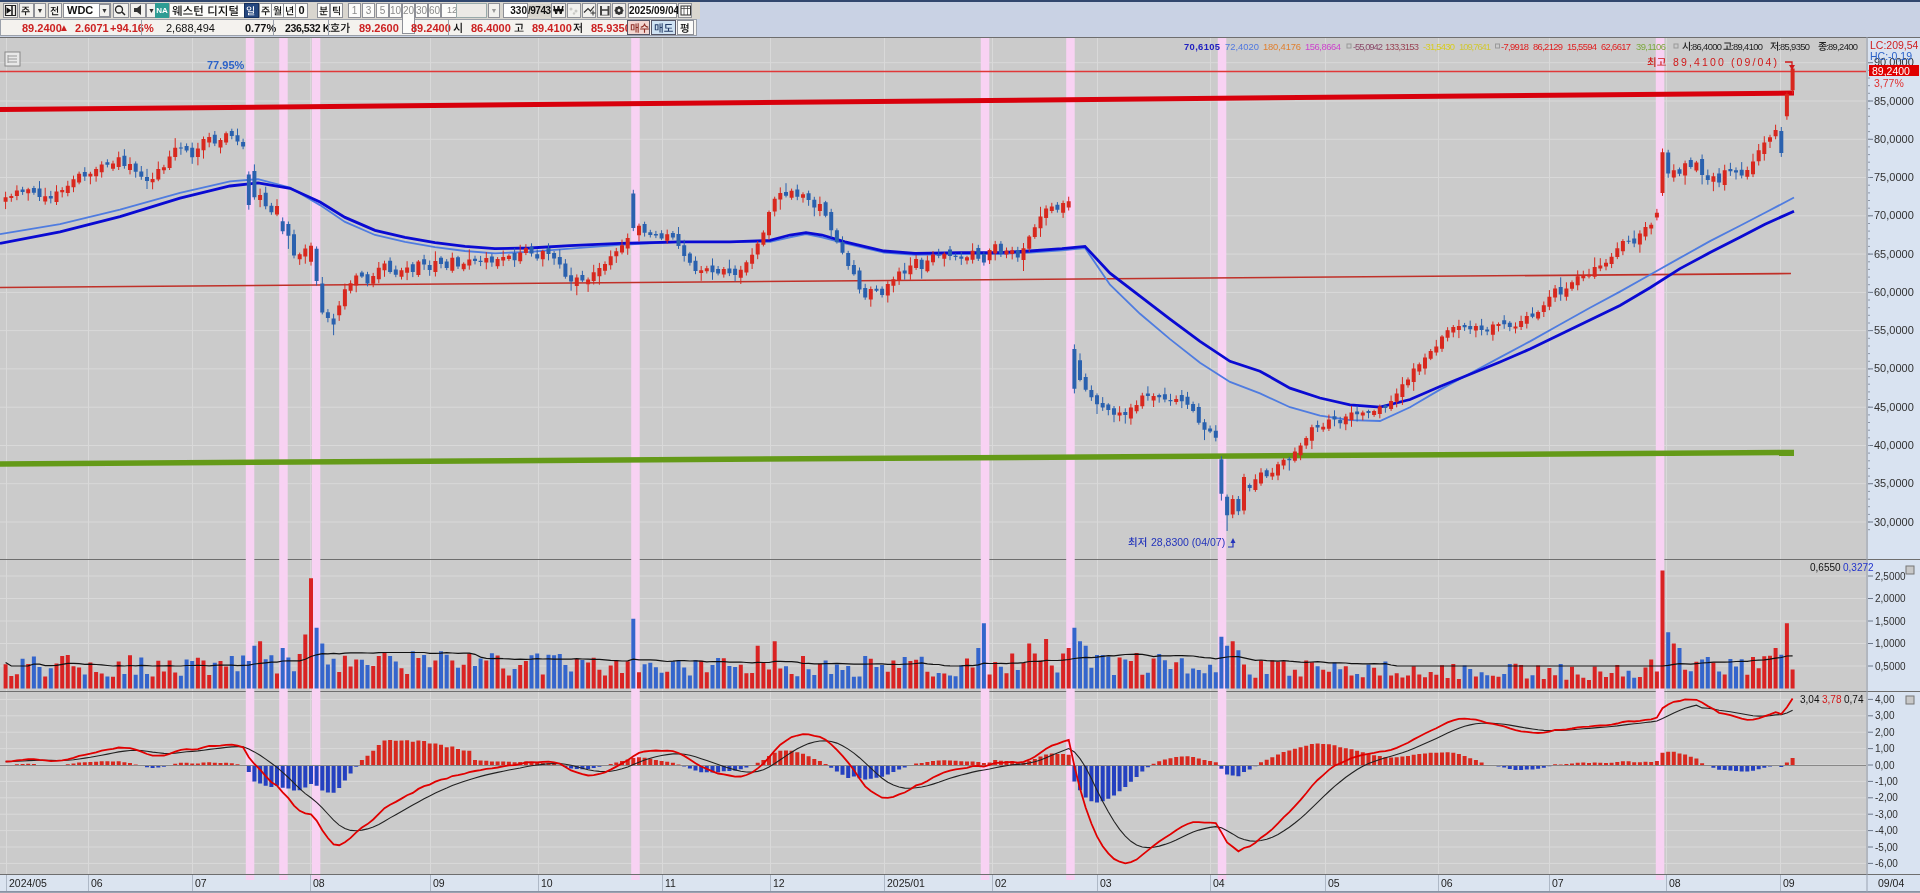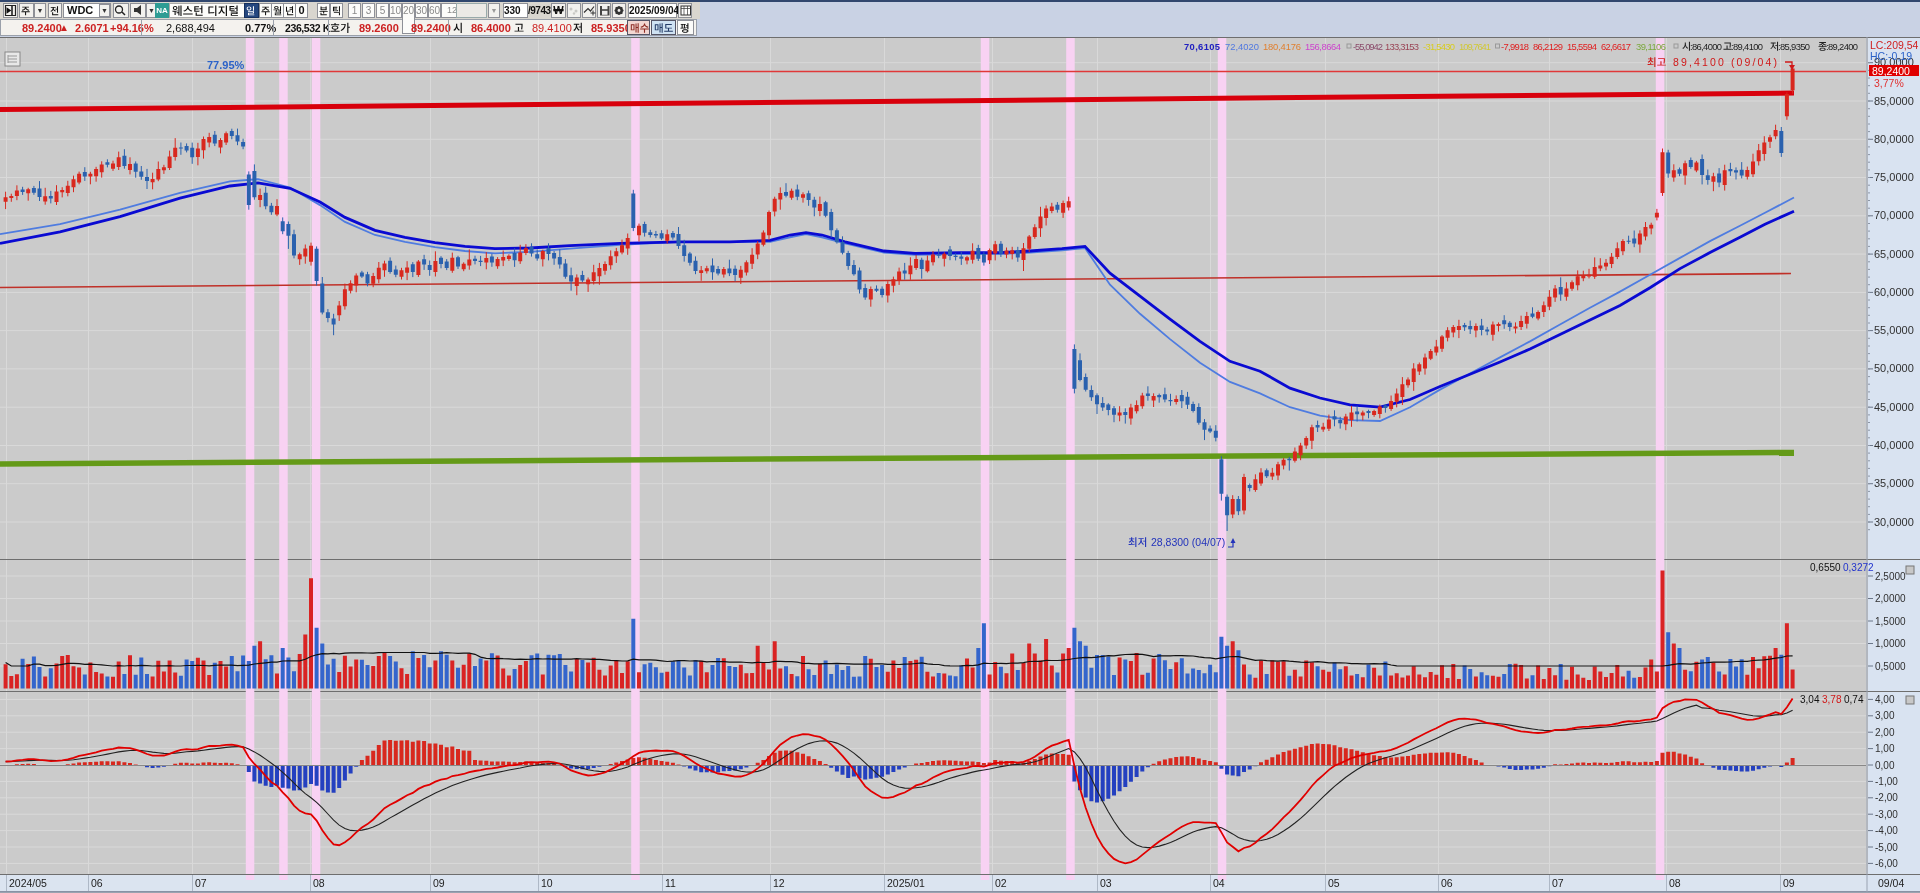--- a/index.html
+++ b/index.html
@@ -322,41 +322,41 @@
 <div style="position:absolute;left:348px;top:3px;width:13px;height:15px;background:#fcfcfa;border:1px solid #8e9097;box-sizing:border-box;color:#8a8a8a;font-size:10px;text-align:center;line-height:13px;">1</div>
 <div style="position:absolute;left:362px;top:3px;width:13px;height:15px;background:#fcfcfa;border:1px solid #8e9097;box-sizing:border-box;color:#8a8a8a;font-size:10px;text-align:center;line-height:13px;">3</div>
 <div style="position:absolute;left:376px;top:3px;width:13px;height:15px;background:#fcfcfa;border:1px solid #8e9097;box-sizing:border-box;color:#8a8a8a;font-size:10px;text-align:center;line-height:13px;">5</div>
 <div style="position:absolute;left:389px;top:3px;width:13px;height:15px;background:#fcfcfa;border:1px solid #8e9097;box-sizing:border-box;color:#8a8a8a;font-size:10px;text-align:center;line-height:13px;">10</div>
 <div style="position:absolute;left:402px;top:3px;width:13px;height:31px;background:#fcfcfa;border:1px solid #8e9097;box-sizing:border-box;color:#8a8a8a;font-size:10px;text-align:center;line-height:13px;">20</div>
 <div style="position:absolute;left:415px;top:3px;width:13px;height:15px;background:#fcfcfa;border:1px solid #8e9097;box-sizing:border-box;color:#8a8a8a;font-size:10px;text-align:center;line-height:13px;">30</div>
 <div style="position:absolute;left:428px;top:3px;width:13px;height:15px;background:#fcfcfa;border:1px solid #8e9097;box-sizing:border-box;color:#8a8a8a;font-size:10px;text-align:center;line-height:13px;">60</div>
 <div style="position:absolute;left:441px;top:3px;width:27px;height:15px;background:#fcfcfa;border:1px solid #8e9097;box-sizing:border-box;color:#8a8a8a;font-size:9px;text-align:center;line-height:13px;">120</div>
 <div style="position:absolute;left:456px;top:3px;width:31px;height:15px;background:#eceae6;border:1px solid #9aa;box-sizing:border-box;"></div>
 <div style="position:absolute;left:488px;top:3px;width:12px;height:15px;background:#f2f1ee;border:1px solid #8e9097;box-sizing:border-box;color:#999;font-size:7px;font-weight:bold;text-align:center;line-height:13px;">▼</div>
-<div style="position:absolute;left:503px;top:3px;width:25px;height:15px;background:#fff;border:1px solid #8e9097;box-sizing:border-box;color:#111;font-size:10px;font-weight:bold;text-align:left;line-height:13px;">330</div>
+<div style="position:absolute;left:503px;top:3px;width:25px;height:15px;background:#fff;border:1px solid #8e9097;box-sizing:border-box;color:#111;font-size:10px;font-weight:bold;text-align:right;line-height:13px;">330</div>
 <div style="position:absolute;left:528px;top:3px;width:14px;height:15px;color:#111;font-size:10px;font-weight:bold;line-height:15px;letter-spacing:-0.5px;">/9743</div>
 <div style="position:absolute;left:551px;top:3px;width:15px;height:15px;background:#f2f1ee;border:1px solid #8e9097;box-sizing:border-box;color:#111;font-size:11px;font-weight:bold;text-align:center;line-height:13px;">₩</div>
 <div style="position:absolute;left:567px;top:3px;width:14px;height:15px;background:#f2f1ee;border:1px solid #8e9097;box-sizing:border-box;color:#111;font-size:11px;font-weight:bold;text-align:center;line-height:13px;"></div>
 <div style="position:absolute;left:582px;top:3px;width:14px;height:15px;background:#f2f1ee;border:1px solid #8e9097;box-sizing:border-box;color:#111;font-size:11px;font-weight:bold;text-align:center;line-height:13px;"></div>
 <div style="position:absolute;left:597px;top:3px;width:14px;height:15px;background:#f2f1ee;border:1px solid #8e9097;box-sizing:border-box;color:#111;font-size:11px;font-weight:bold;text-align:center;line-height:13px;"></div>
 <div style="position:absolute;left:612px;top:3px;width:14px;height:15px;background:#f2f1ee;border:1px solid #8e9097;box-sizing:border-box;color:#111;font-size:11px;font-weight:bold;text-align:center;line-height:13px;"></div>
 <div style="position:absolute;left:628px;top:3px;width:49px;height:15px;background:#fff;border:1px solid #8e9097;box-sizing:border-box;color:#111;font-size:10px;font-weight:bold;text-align:center;line-height:13px;">2025/09/04</div>
 <div style="position:absolute;left:678px;top:3px;width:14px;height:15px;background:#f2f1ee;border:1px solid #8e9097;box-sizing:border-box;color:#111;font-size:11px;font-weight:bold;text-align:center;line-height:13px;"></div>
 <div style="position:absolute;left:22px;top:21px;color:#cc2222;font-size:11px;font-weight:bold;line-height:14px;white-space:pre;">89.2400</div>
 <div style="position:absolute;left:59px;top:21px;color:#cc2222;font-size:10px;font-weight:bold;line-height:14px;white-space:pre;">▲</div>
 <div style="position:absolute;left:75px;top:21px;color:#cc2222;font-size:11px;font-weight:bold;line-height:14px;white-space:pre;">2.6071</div>
 <div style="position:absolute;left:110px;top:21px;color:#cc2222;font-size:11px;font-weight:bold;line-height:14px;white-space:pre;">+94.16%</div>
 <div style="position:absolute;left:154px;top:21px;color:#111;font-size:11px;font-weight:normal;line-height:14px;white-space:pre;margin-left:12px;">2,688,494</div>
 <div style="position:absolute;left:207px;top:21px;color:#2b62c8;font-size:11px;font-weight:bold;line-height:14px;white-space:pre;margin-top:37px;">77.95%</div>
 <div style="position:absolute;left:245px;top:21px;color:#111;font-size:11px;font-weight:bold;line-height:14px;white-space:pre;">0.77%</div>
 <div style="position:absolute;left:285px;top:21px;color:#111;font-size:10.5px;font-weight:bold;line-height:14px;letter-spacing:-0.4px;">236,532 K</div>
 <div style="position:absolute;left:359px;top:21px;color:#cc2222;font-size:11px;font-weight:bold;line-height:14px;white-space:pre;">89.2600</div>
 <div style="position:absolute;left:411px;top:21px;color:#cc2222;font-size:11px;font-weight:bold;line-height:14px;white-space:pre;">89.2400</div>
 <div style="position:absolute;left:471px;top:21px;color:#cc2222;font-size:11px;font-weight:bold;line-height:14px;white-space:pre;">86.4000</div>
-<div style="position:absolute;left:532px;top:21px;color:#cc2222;font-size:11px;font-weight:normal;line-height:14px;white-space:pre;">89.4100</div>
+<div style="position:absolute;left:532px;top:21px;color:#cc2222;font-size:11px;font-weight:bold;line-height:14px;white-space:pre;">89.4100</div>
 <div style="position:absolute;left:591px;top:21px;color:#cc2222;font-size:11px;font-weight:bold;line-height:14px;white-space:pre;">85.9350</div>
 <div style="position:absolute;left:141px;top:19px;width:1px;height:17px;background:#9aa0aa;"></div>
 <div style="position:absolute;left:273px;top:19px;width:1px;height:17px;background:#9aa0aa;"></div>
 <div style="position:absolute;left:328px;top:19px;width:1px;height:17px;background:#9aa0aa;"></div>
 <div style="position:absolute;left:448px;top:19px;width:1px;height:17px;background:#9aa0aa;"></div>
 <div style="position:absolute;left:627px;top:20px;width:23px;height:15px;background:#f2d7d2;border:1px solid #556;box-sizing:border-box;"></div>
 <div style="position:absolute;left:651px;top:20px;width:25px;height:15px;background:#cfe2f2;border:1px solid #556;box-sizing:border-box;"></div>
 <div style="position:absolute;left:677px;top:20px;width:17px;height:15px;background:#fbfbf9;border:1px solid #8e9097;box-sizing:border-box;"></div>
 <svg width="1920" height="37" viewBox="0 0 1920 37" style="position:absolute;top:0;left:0">
     <path transform="translate(21.0,14.5) scale(0.01000,-0.01000)" d="M122 779V696H400C394 590 266 490 91 467L130 384C281 407 404 480 459 582C515 480 638 407 789 384L828 467C653 490 525 590 519 696H795V779ZM46 318V233H405V-82H509V233H872V318Z" fill="#111"></path>

